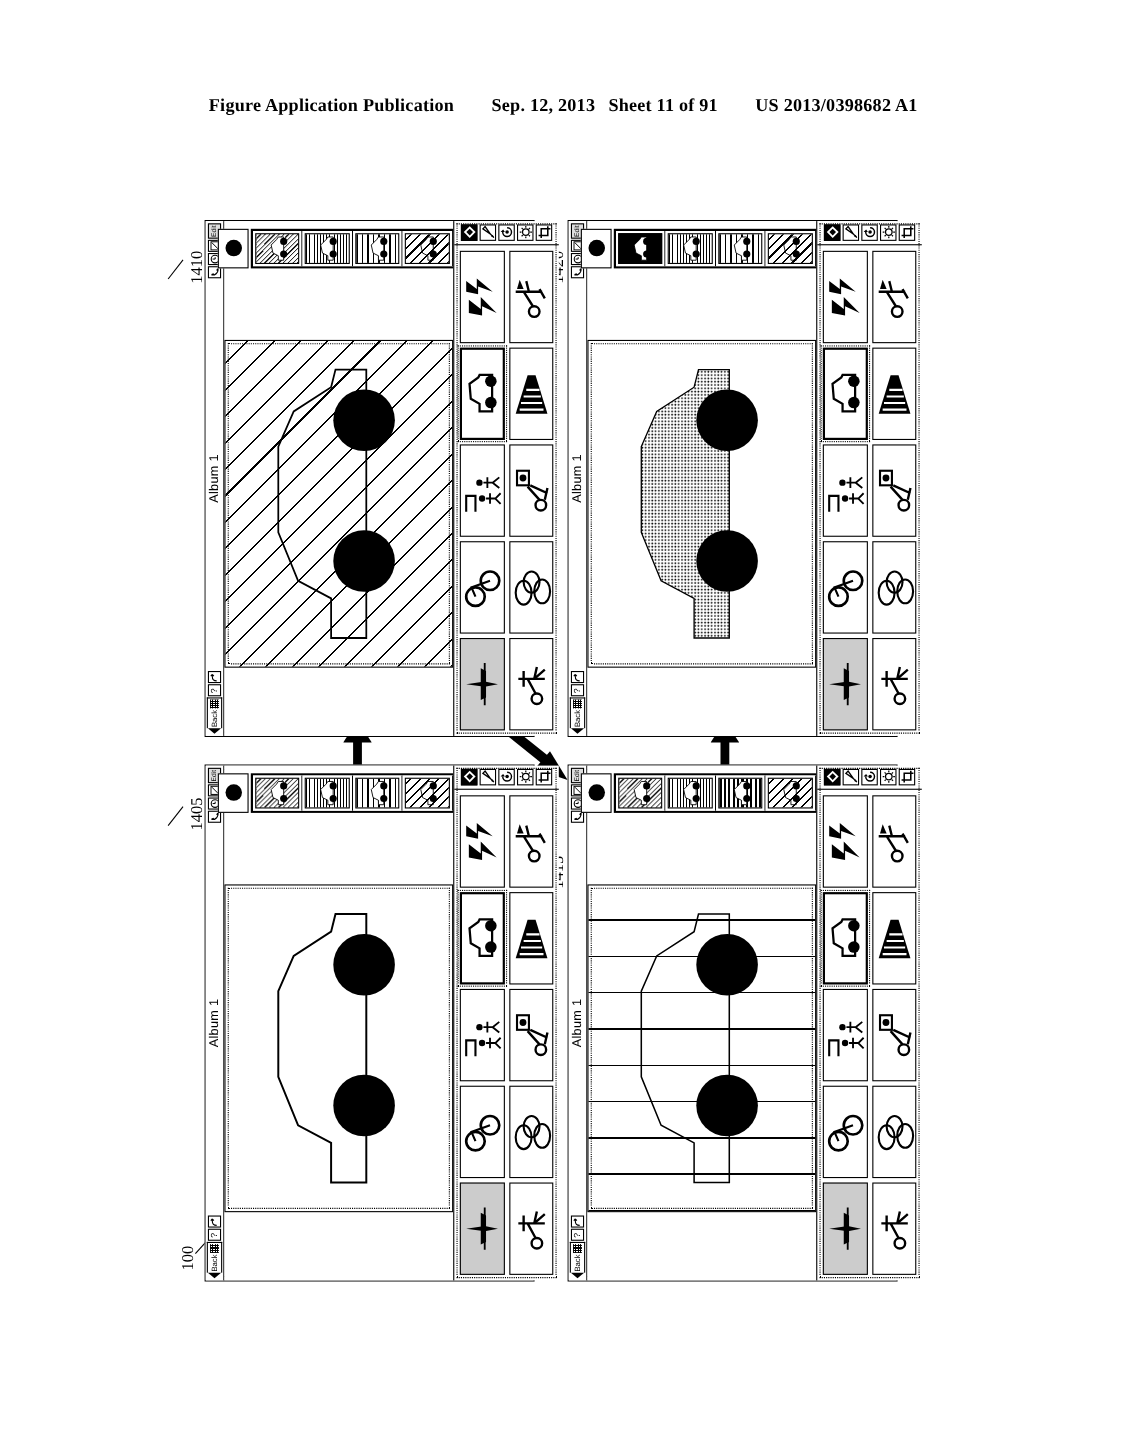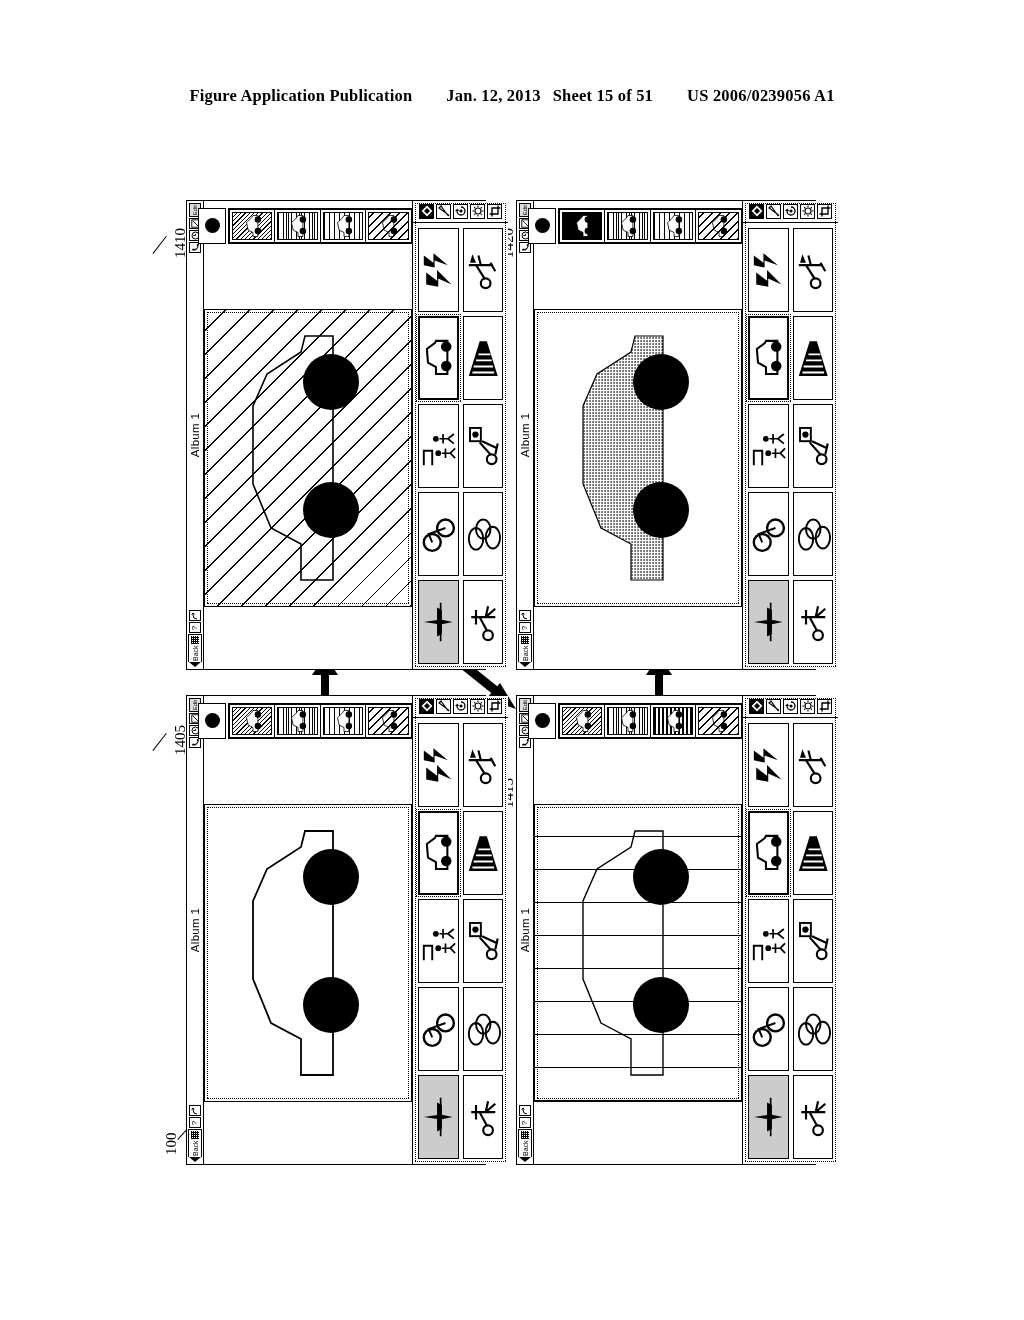--- a/index.html
+++ b/index.html
@@ -115,25 +115,25 @@
 
   
   .arrow{position:absolute;}
 </style>
 </head>
 <body>
 
 <div class="pub-header">
   <span>Figure Application Publication</span>
   <span class="hdr-gap1"></span>
-  <span>Jan. 12, 2013</span>
+  <span>Sep. 12, 2013</span>
   <span class="hdr-gap2"></span>
-  <span>Sheet 15 of 51</span>
+  <span>Sheet 11 of 91</span>
   <span class="hdr-gap3"></span>
-  <span>US 2006/0239056 A1</span>
+  <span>US 2013/0398682 A1</span>
 </div>
 
 <div class="fig-caption">Figure 14</div>
 
 <div class="ref" style="left:172px;top:258px;">1410</div>
 <div class="lead" style="left:166px;top:236px;width:1.4px;height:22px;transform:rotate(38deg);transform-origin:0 0;"></div>
 
 <div class="ref" style="left:500px;top:258px;">1420</div>
 <div class="lead" style="left:494px;top:236px;width:1.4px;height:22px;transform:rotate(38deg);transform-origin:0 0;"></div>
 

